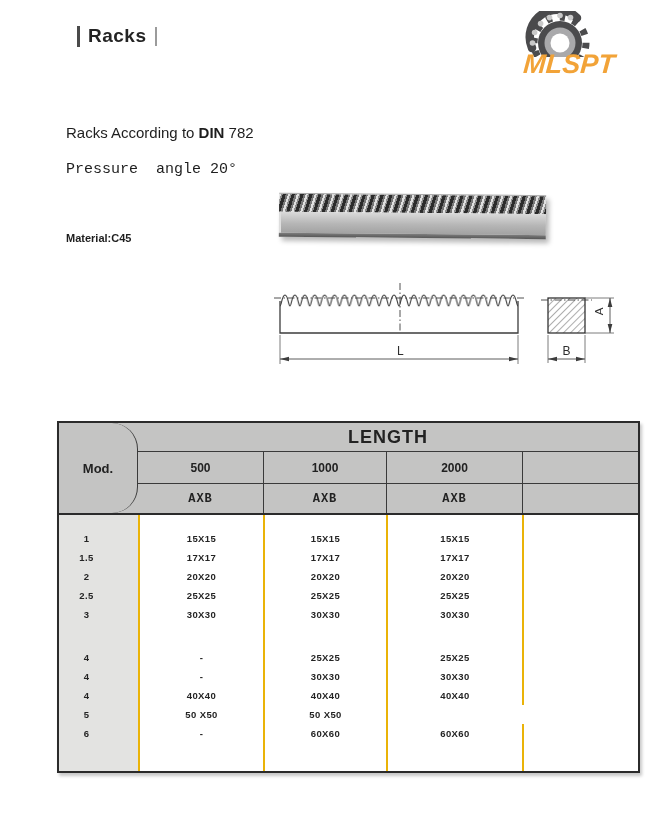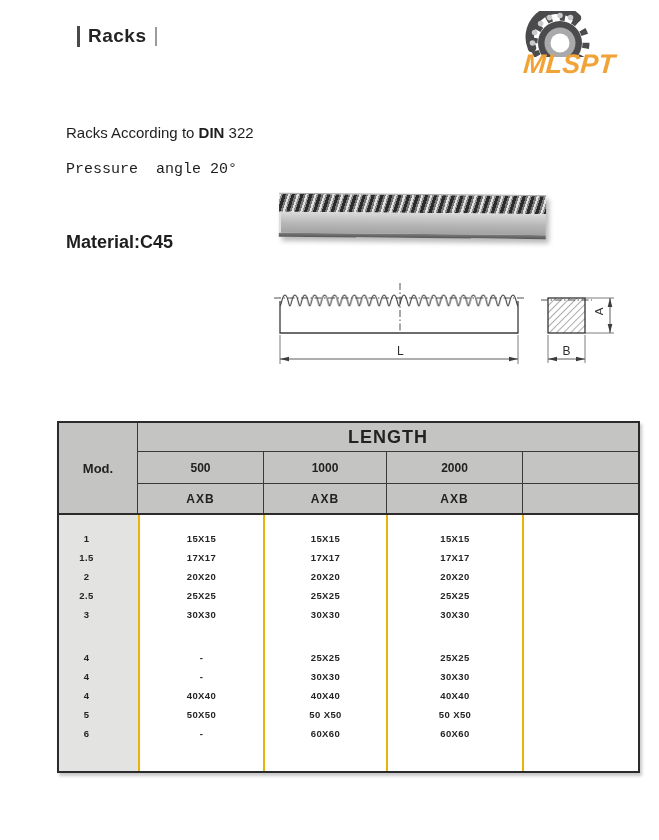--- a/index.html
+++ b/index.html
@@ -17,47 +17,47 @@
   .logo{position:absolute;left:496px;top:11px;width:146px;height:80px;}
   .logo svg{position:absolute;left:0;top:0;}
   .logo-text{position:absolute;left:0;top:38px;width:100%;text-align:center;
              font-size:27px;font-weight:bold;font-style:italic;letter-spacing:0px;
              transform:skewX(-4deg);}
 
   
   .intro-line{position:absolute;left:66px;margin:0;font-size:15px;color:#1e1e1e;white-space:pre;}
   .line1{top:124px;}
   .line2{top:161px;font-family:Liberation Mono, monospace;}
-  .material{top:232px;font-weight:bold;font-size:18px;}
+  .material{top:232px;font-weight:bold;font-size:11px;}
 
   
   .rack-photo{position:absolute;left:279px;top:194px;width:267px;height:44px;
               transform:rotate(0.5deg);box-shadow:3px 4px 5px rgba(0,0,0,0.28);}
   .photo-teeth{height:18px;border-top:1px solid #a8a8a8;
        background:repeating-linear-gradient(107deg,#e0e0e0 0 2px,#8c8c8c 2px 3.5px,#2b2b2b 3.5px 6.5px,#777777 6.5px 8.5px);}
   .photo-body{height:21px;border-left:2px solid #dedede;
        background:linear-gradient(180deg,#dadada,#b6b6b6 55%,#a2a2a2);}
   .photo-base{height:4px;background:linear-gradient(180deg,#7d7d7d,#565656);}
 
   
   .drawing{position:absolute;left:262px;top:280px;}
   .drawing text{font-family:"Liberation Sans",sans-serif;fill:#2e2e2e;}
 
   
   .size-table{position:absolute;left:57px;top:421px;width:583px;box-sizing:border-box;
               border:2px solid #2b2b2b;box-shadow:2px 3px 3px rgba(0,0,0,0.22);}
   .thead{display:grid;grid-template-columns:79px 125px 123px 136px 1fr;
          grid-template-rows:29px 32px 29px;background:#c4c4c3;border-bottom:2px solid #2b2b2b;}
   .th{display:flex;align-items:center;justify-content:center;font-weight:bold;color:#222;}
-  .th-mod{grid-area:1/1/4/2;border-right:1px solid #3a3a3a;font-size:13px;}
+  .th-mod{grid-area:1/1/4/2;border-right:1px solid #3a3a3a;font-size:13px;border-radius:26px;}
   .th-length{grid-area:1/2/2/6;border-bottom:1px solid #3a3a3a;font-size:18px;letter-spacing:1px;}
   .th-c0{grid-area:2/2;}.th-c1{grid-area:2/3;}.th-c2{grid-area:2/4;}.th-c3{grid-area:2/5;}
   .th-s0{grid-area:3/2;}.th-s1{grid-area:3/3;}.th-s2{grid-area:3/4;}.th-s3{grid-area:3/5;}
   .th-c0,.th-c1,.th-c2,.th-c3{border-bottom:1px solid #3a3a3a;font-size:12px;}
-  .th-s0,.th-s1,.th-s2,.th-s3{font-size:12px;letter-spacing:1px;}
+  .th-s0,.th-s1,.th-s2,.th-s3{font-size:12px;letter-spacing:1px;font-family:Liberation Mono, monospace;}
   .th-c1,.th-c2,.th-c3,.th-s1,.th-s2,.th-s3{border-left:1px solid #3a3a3a;}
 
   .tbody{background:#ffffff;}
   .trow{display:grid;grid-template-columns:79px 125px 123px 136px 1fr;}
   .trow .cell{height:19px;display:flex;align-items:center;justify-content:center;
               font-weight:bold;font-size:9.5px;letter-spacing:0.4px;color:#242424;}
   .mod-cell{background:#e3e3e1;padding-right:24px;font-size:10px;}
   .data-cell{border-left:2px solid #eab308;}
   .pad-top .cell{height:14px;}
   .spacer .cell{height:24px;}
@@ -84,21 +84,21 @@
       <circle cx="36.5" cy="32" r="2.8" fill="#c9c9c9"></circle>
       <circle cx="38.6" cy="21.5" r="2.8" fill="#c9c9c9"></circle>
       <circle cx="44.6" cy="12.6" r="2.8" fill="#c9c9c9"></circle>
       <circle cx="53.5" cy="6.6" r="2.8" fill="#c9c9c9"></circle>
       <circle cx="64" cy="4.5" r="2.8" fill="#c9c9c9"></circle>
       <circle cx="74.5" cy="6.6" r="2.8" fill="#c9c9c9"></circle>
     </svg>
     <div class="logo-text" style="color:#F2A338;">MLSPT</div>
   </div>
 
-  <p class="intro-line line1"><span>Racks According to </span><b>DIN</b><span> 322</span></p>
+  <p class="intro-line line1"><span>Racks According to </span><b>DIN</b><span> 782</span></p>
   <p class="intro-line line2">Pressure  angle 20°</p>
   <p class="intro-line material">Material:C45</p>
 
   <div class="rack-photo">
     <div class="photo-teeth"></div>
     <div class="photo-body"></div>
     <div class="photo-base"></div>
   </div>
 
   <svg class="drawing" width="385" height="95" viewBox="0 0 385 95">
@@ -223,21 +223,20 @@
         </div>
         <div class="trow">
           <div class="cell mod-cell">4</div>
           <div class="cell data-cell">40X40</div>
           <div class="cell data-cell">40X40</div>
           <div class="cell data-cell">40X40</div>
           <div class="cell data-cell"></div>
         </div>
         <div class="trow">
           <div class="cell mod-cell">5</div>
-          <div class="cell data-cell">50X50</div>
           <div class="cell data-cell">50 X50</div>
           <div class="cell data-cell">50 X50</div>
           <div class="cell data-cell"></div>
         </div>
         <div class="trow">
           <div class="cell mod-cell">6</div>
           <div class="cell data-cell">-</div>
           <div class="cell data-cell">60X60</div>
           <div class="cell data-cell">60X60</div>
           <div class="cell data-cell"></div>

